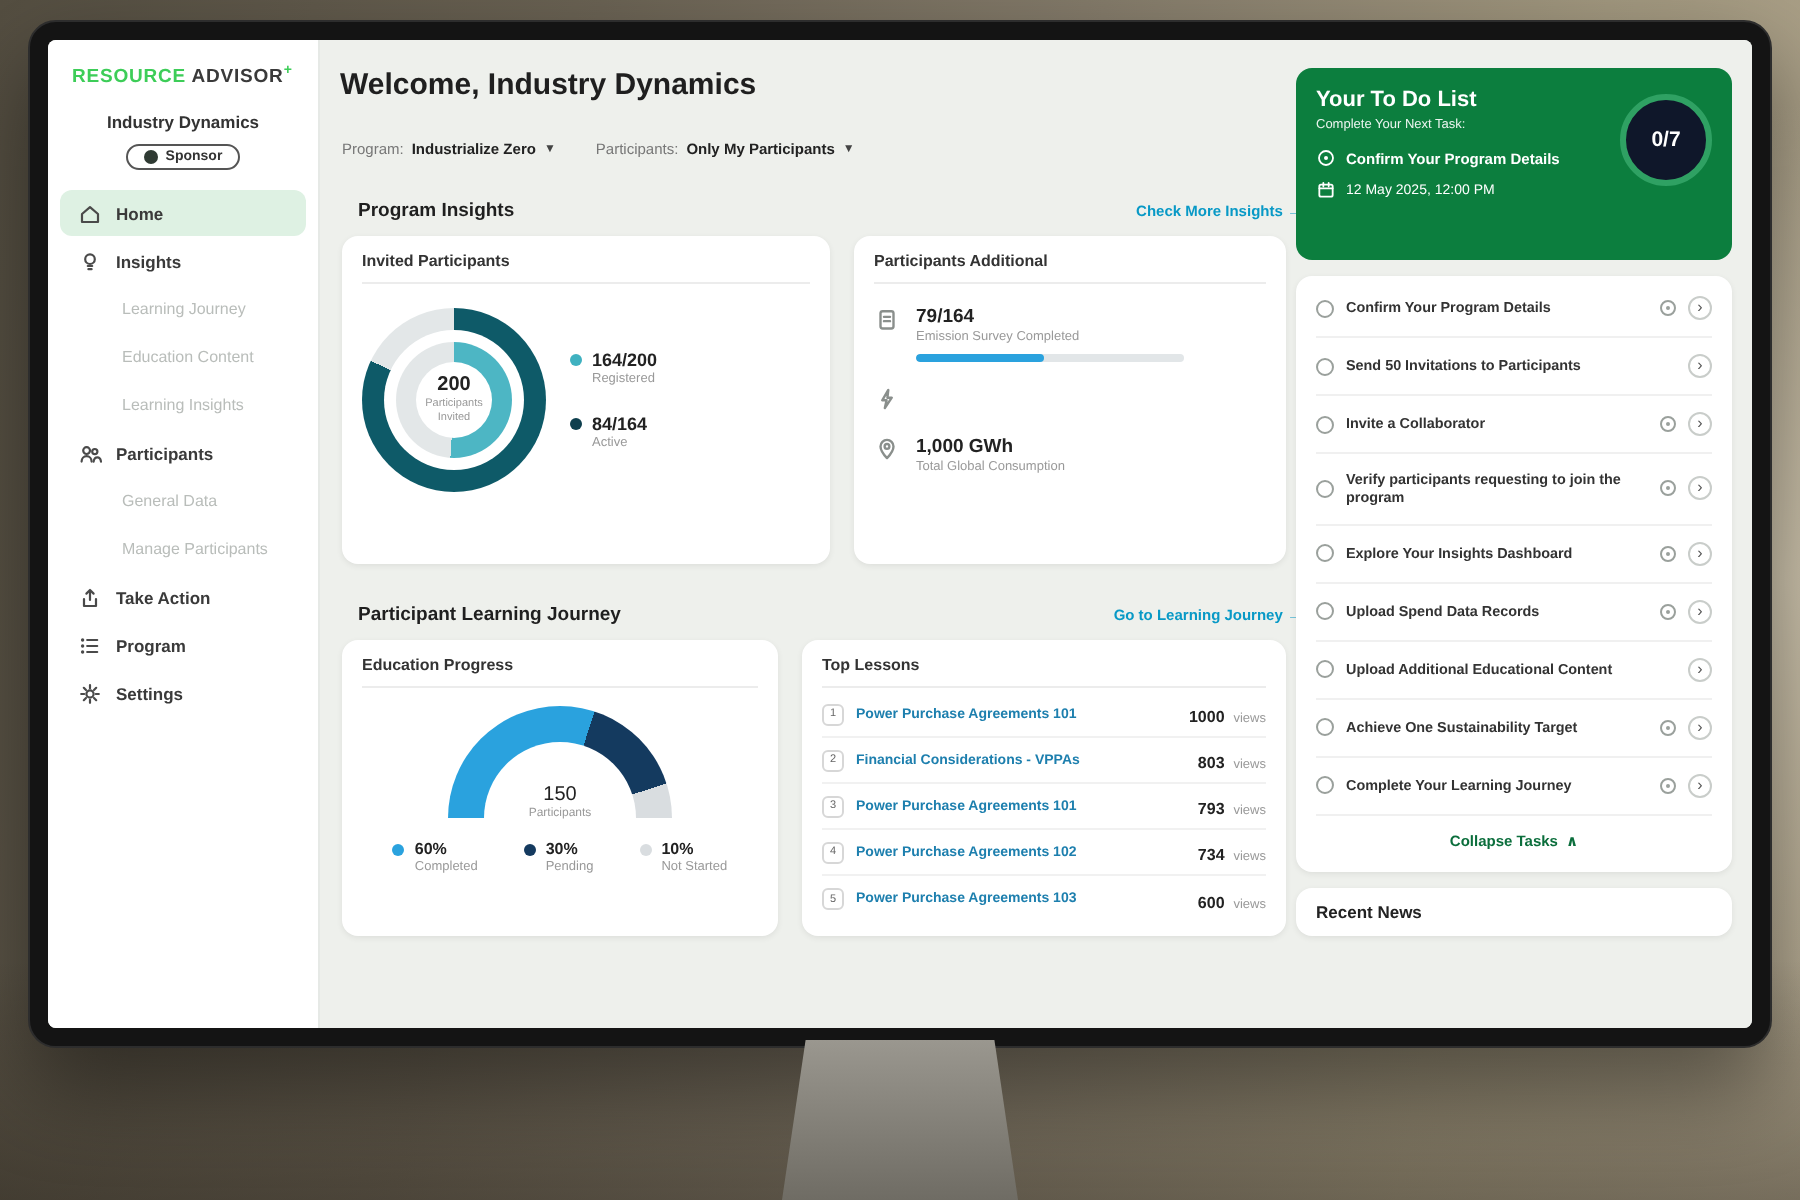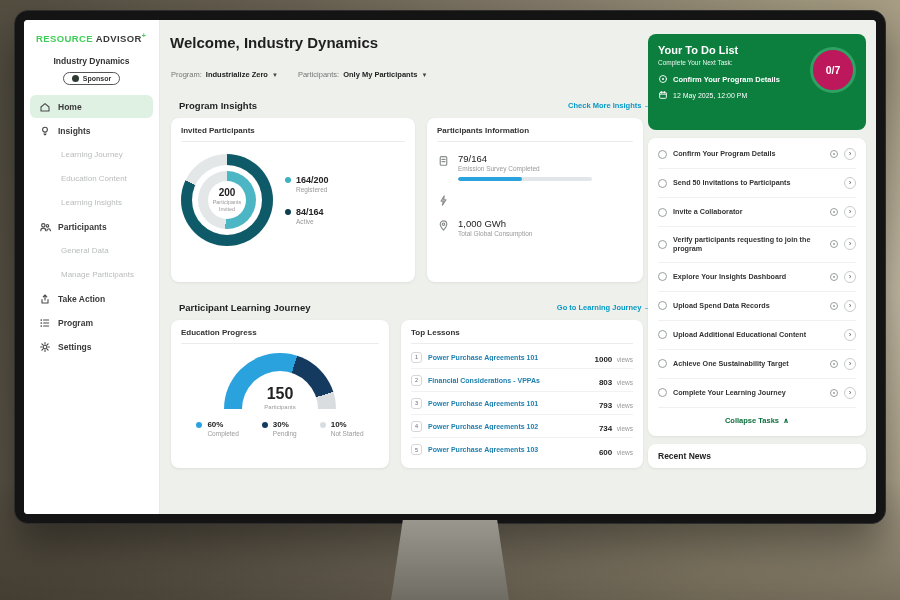--- a/index.html
+++ b/index.html
@@ -72,32 +72,32 @@
   .dot-reg{background:#3fb1c0}.dot-act{background:#0e3f4e}
   .dot-g1{background:#2aa2de}.dot-g2{background:#143a5f}.dot-g3{background:#d9dde0}
   .leg-val{font-size:9px;font-weight:bold;color:#222}
   .leg-lab{font-size:6.5px;color:#999;margin-top:1px}
 
   
   .info-rows{margin-top:11px;display:flex;flex-direction:column;gap:12px}
   .info-row{display:flex;gap:8px}
   .info-icon{width:13px;height:13px;flex:0 0 auto}
   .info-icon svg{width:13px;height:13px;stroke:#8a8f8c;fill:none;stroke-width:1.1;stroke-linecap:round;stroke-linejoin:round}
-  .info-val{font-size:9.5px;font-weight:normal;color:#222}
+  .info-val{font-size:9.5px;font-weight:bold;color:#222}
   .info-lab{font-size:6.5px;color:#999;margin-top:1px}
   .pbar{width:134px;height:4px;background:#e2e6e8;border-radius:2px;margin-top:5px;overflow:hidden}
   .pfill{height:100%;background:#2aa2de;border-radius:2px}
 
   
   .gauge-wrap{display:flex;flex-direction:column;align-items:center;margin-top:9px}
   .gauge{position:relative;width:112px;height:57px;overflow:hidden}
   .garc{position:absolute;left:0;top:0;width:112px;height:112px;border-radius:50%}
   .ghole{position:absolute;left:18px;top:18px;width:76px;height:76px;border-radius:50%;background:#fff}
   .gcenter{position:absolute;left:0;right:0;bottom:0;text-align:center}
-  .gc-val{font-size:16px;font-weight:bold;color:#222}
+  .gc-val{font-size:10px;font-weight:normal;color:#222}
   .gc-lab{font-size:6px;color:#999;margin-top:1px}
   .gauge-legend{display:flex;gap:23px;margin-top:10px}
 
   
   .lessons{margin-top:2px}
   .lesson{display:flex;align-items:center;gap:6px;height:23px;border-bottom:1px solid #f1f1f1;cursor:pointer}
   .lesson:last-child{border-bottom:none}
   .rank{width:11px;height:11px;border:1px solid #d7d7d7;border-radius:3px;font-size:5.5px;color:#666;
     display:flex;align-items:center;justify-content:center;flex:0 0 auto}
   .lname{flex:1;font-size:7px;font-weight:600;color:#1d7fae;white-space:nowrap;overflow:hidden}
@@ -108,21 +108,21 @@
   
   .todo{position:absolute;top:14px;right:10px;width:218px;display:flex;flex-direction:column;gap:8px}
   .todo-card{position:relative;background:#0c7e3e;border-radius:8px;padding:10px;color:#fff;height:96px}
   .todo-title{font-size:11px;font-weight:bold}
   .todo-sub{font-size:6.5px;margin-top:3px;opacity:.92}
   .todo-next{display:flex;align-items:center;gap:5px;margin-top:8px;font-size:7.5px;font-weight:bold;max-width:150px}
   .todo-date{display:flex;align-items:center;gap:5px;margin-top:6px;font-size:7px}
   .ticon{width:10px;height:10px;flex:0 0 auto}
   .ticon svg{width:10px;height:10px;stroke:#fff;fill:none;stroke-width:1.1;stroke-linecap:round;stroke-linejoin:round}
   .todo-progress{position:absolute;right:10px;top:13px;width:46px;height:46px;border-radius:50%;
-    background:#be185d;border:3px solid #2fa163;display:flex;align-items:center;justify-content:center;
+    background:#0f172a;border:3px solid #2fa163;display:flex;align-items:center;justify-content:center;
     font-size:10.5px;font-weight:bold}
   .tasks-card{background:#fff;border-radius:8px;padding:2px 10px;box-shadow:0 1px 3px rgba(0,0,0,.07)}
   .task{display:flex;align-items:center;gap:6px;padding:8px 0;border-bottom:1px solid #f0f0f0;cursor:pointer}
   .radio{width:9px;height:9px;border:1px solid #9aa09c;border-radius:50%;flex:0 0 auto}
   .task-label{flex:1;font-size:7.2px;font-weight:600;color:#333;line-height:1.3}
   .mini{position:relative;width:8px;height:8px;border:1px solid #9aa09c;border-radius:50%;flex:0 0 auto}
   .mini::after{content:"";position:absolute;inset:2px;border-radius:50%;background:#9aa09c}
   .chev{width:12px;height:12px;border:1px solid #c9cdca;border-radius:50%;display:flex;align-items:center;
     justify-content:center;font-size:8px;color:#555;flex:0 0 auto;padding-bottom:1px}
   .collapse{display:flex;align-items:flex-start;justify-content:center;gap:4px;padding:8px 0 9px;
@@ -273,21 +273,21 @@
                 <span>
                   <div class="leg-val">84/164</div>
                   <div class="leg-lab">Active</div>
                 </span>
               </div>
             </div>
           </div>
         </div>
 
         <div class="card c-info">
-          <div class="card-title">Participants Information</div>
+          <div class="card-title">Participants Additional</div>
           <div class="info-rows">
             <div class="info-row">
               <span class="info-icon"><svg viewBox="0 0 12 12">
                     <rect x="3" y="2.4" width="6" height="8" rx="1"></rect>
                     <path d="M4.6 5h2.8M4.6 7h2.8"></path>
                   </svg></span>
               <span>
                 <div class="info-val">79/164</div>
                 <div class="info-lab">Emission Survey Completed</div>
                 <div class="pbar">

